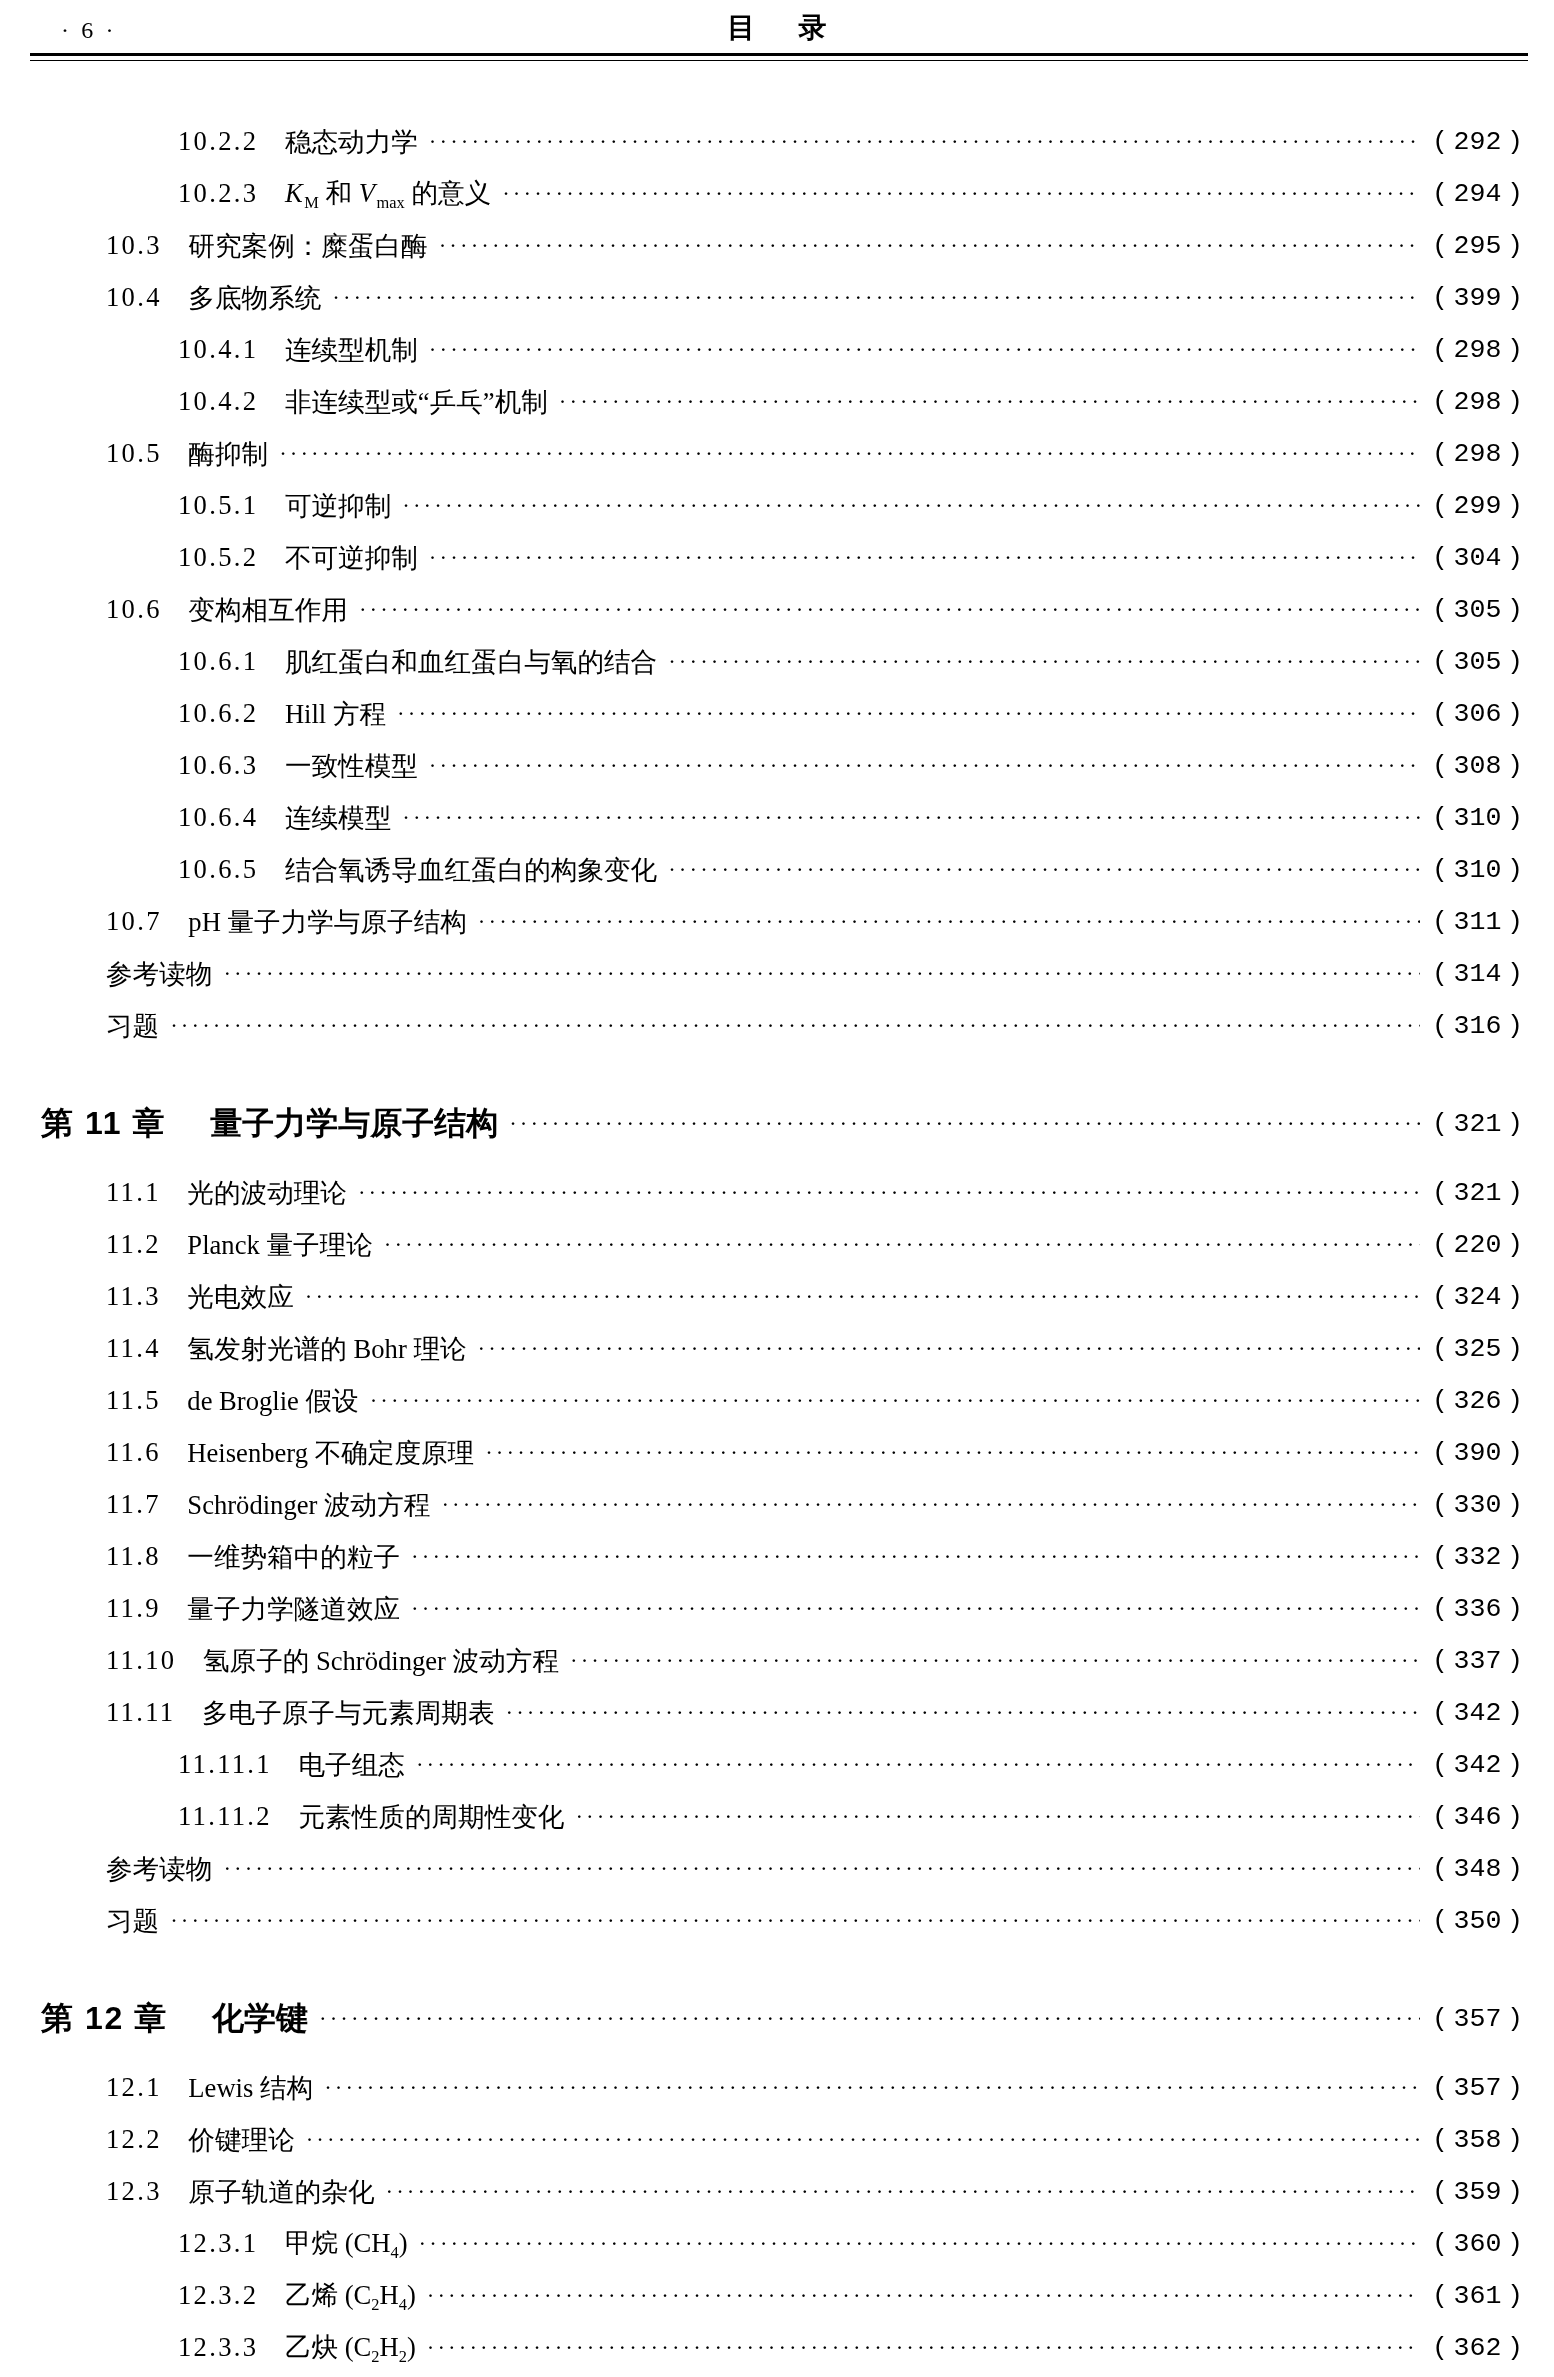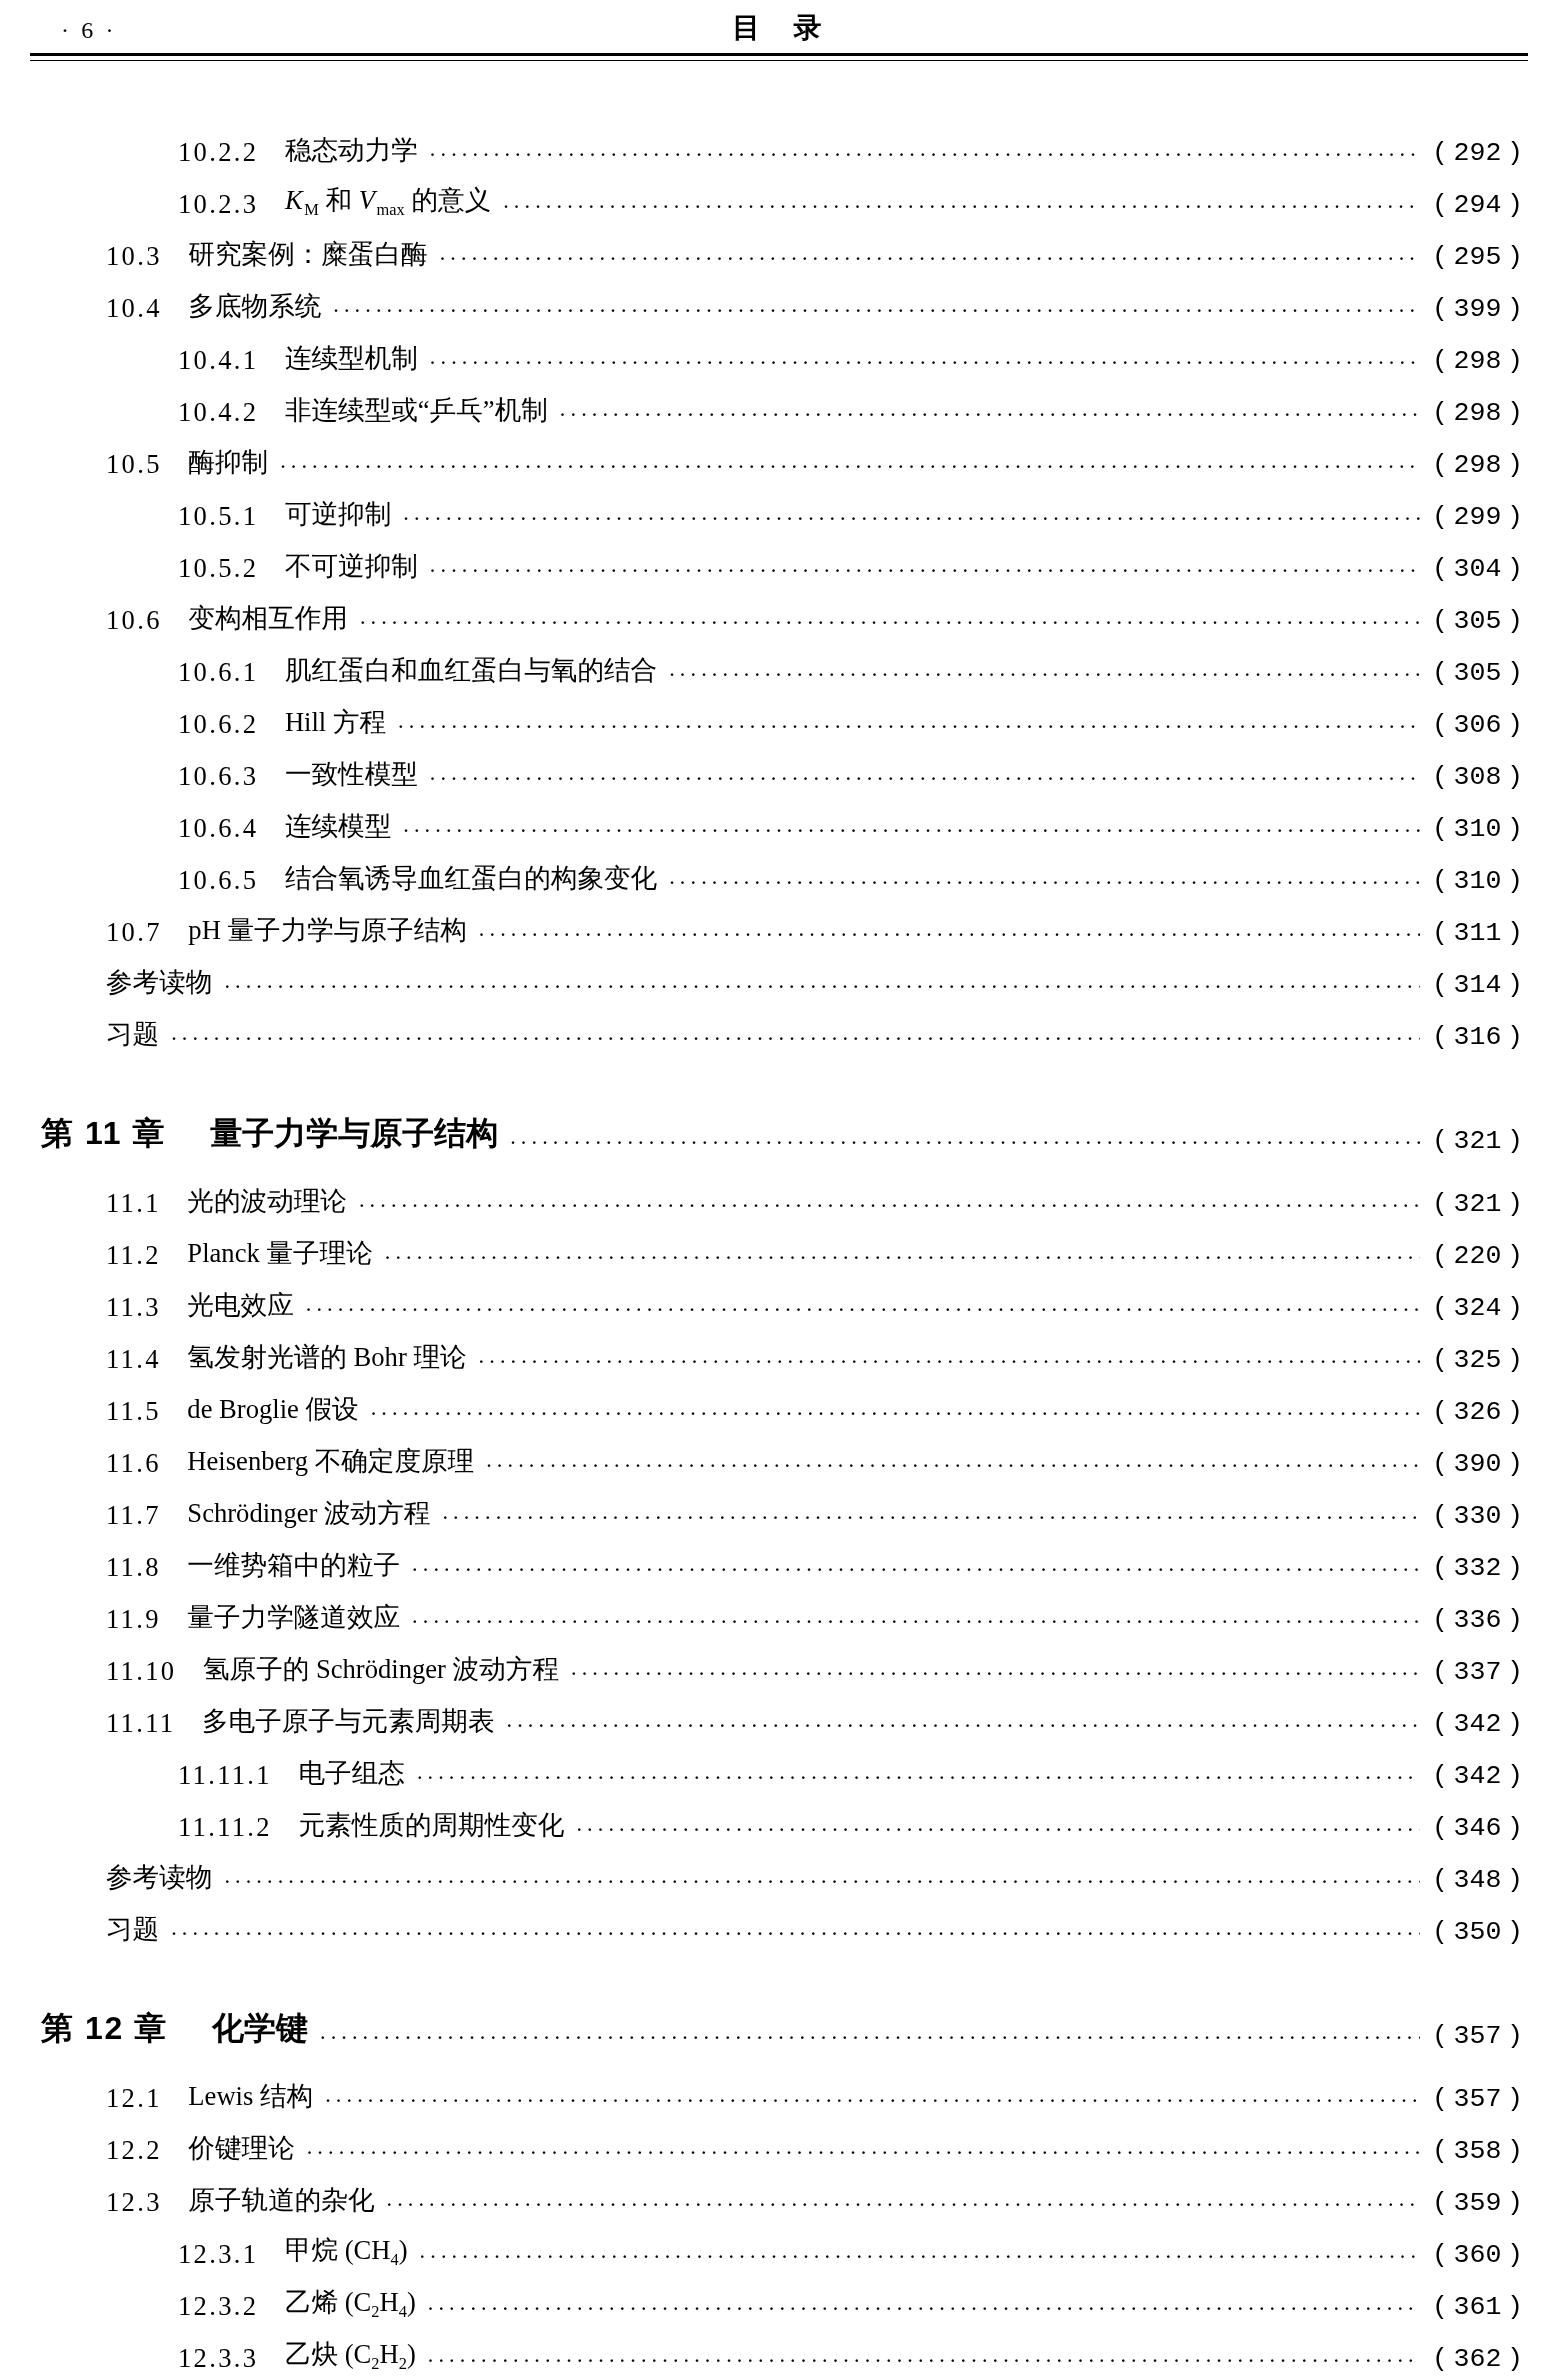--- a/index.html
+++ b/index.html
@@ -13,33 +13,33 @@
 
   
   .head { position: relative; height: 39px; margin-top: 9.4px; }
   .head .pgnum {
     position: absolute; left: 31px; top: 7.8px;
     font-size: 24px; letter-spacing: 3.1px;
   }
   .head .ptitle {
     display: block; text-align: center;
     font-size: 28px; font-weight: 700;
-    font-family: Liberation Serif, serif;
+    font-family: Liberation Mono, monospace;
     word-spacing: 17px; letter-spacing: 4.7px;
   }
   .rule {
     height: 3.9px; margin-top: 4.7px;
     border-top: 3.1px solid #000;
     border-bottom: 1.6px solid #000;
   }
 
   
   main { margin-top: 55px; }
   .row {
-    display: flex; align-items: flex-end;
+    display: flex; align-items: center;
     height: 52px; font-size: 26.6px; white-space: nowrap;
   }
   .row.lvl1 { padding-left: 76px; }
   .row.lvl2 { padding-left: 148px; }
   .row.chapter {
     padding-left: 11px; height: 63px;
     margin-top: 41px; margin-bottom: 11px;
     font-size: 32px; font-weight: 700;
     font-family: "Liberation Sans", "DejaVu Sans", sans-serif;
   }

